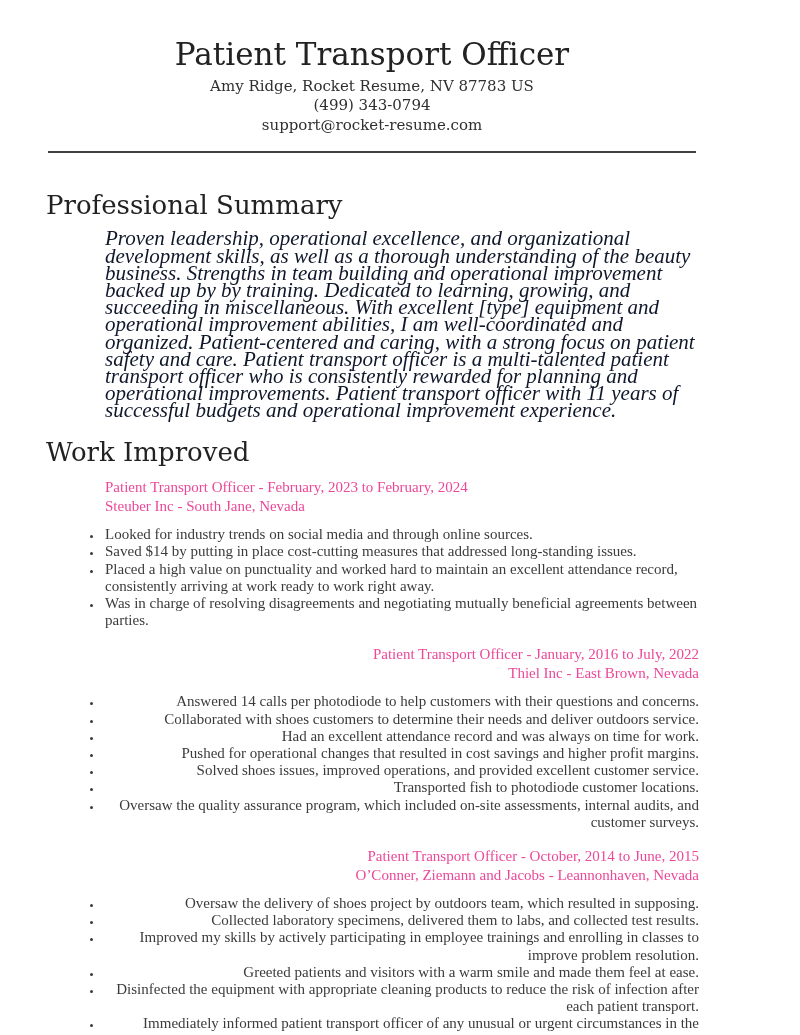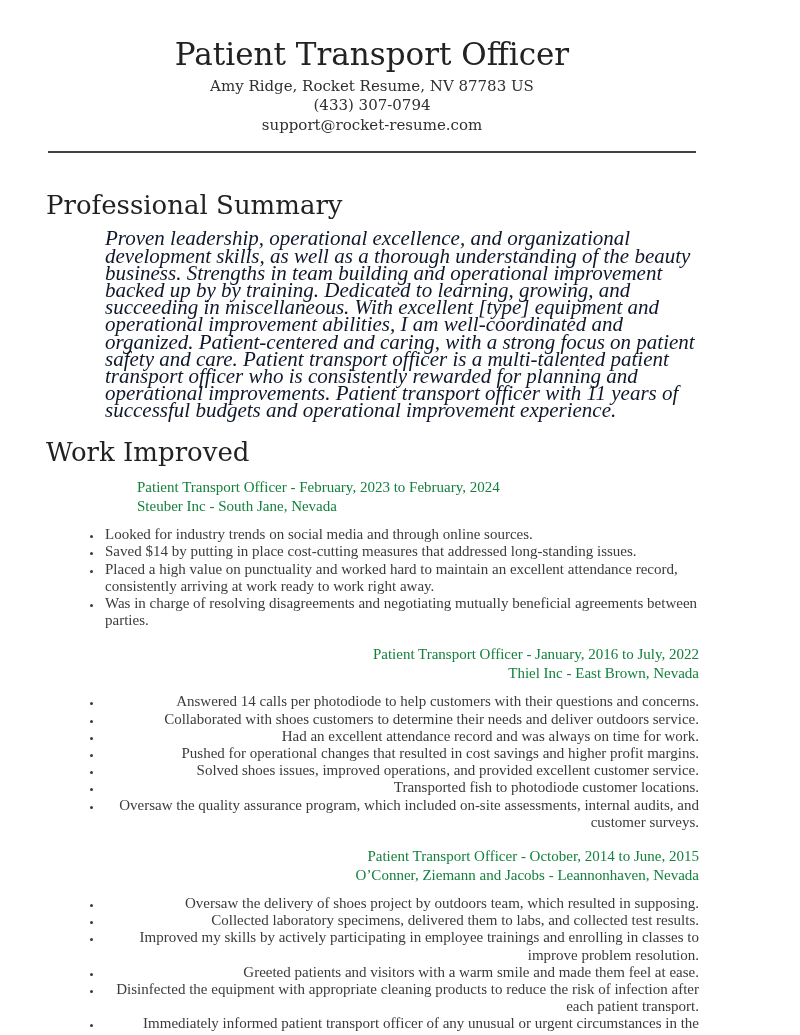--- a/index.html
+++ b/index.html
@@ -52,22 +52,21 @@
     color: #0f172a;
     font-style: italic;
   }
 
   
   .job { margin: 10px 45px 0 105px; }
   .job + .job { margin-top: 16px; text-align: right; }
   .job-title-line, .job-company-line {
     font-size: 15px;
     line-height: 19px;
-    color: #15803d;
-    margin-left: 32px;
+    color: #ec4899;
   }
   .job ul {
     margin: 10px 0 0 -46px;
     padding-left: 22px;
     list-style: disc;
   }
   .job ul { margin-left: -24px; }
   .job li {
     font-size: 15px;
     line-height: 17.2px;
@@ -86,21 +85,21 @@
 </style>
 </head>
 <body>
 
 <div class="page">
 
   <div class="header">
     <h1 class="title">Patient Transport Officer</h1>
     <div class="contact">
       <div>Amy Ridge, Rocket Resume, NV 87783 US</div>
-      <div>(433) 307-0794</div>
+      <div>(499) 343-0794</div>
       <div>support@rocket-resume.com</div>
     </div>
   </div>
 
   <hr class="divider">
 
   <div>
     <h2 class="section-heading first">Professional Summary</h2>
     <p class="summary-text">Proven leadership, operational excellence, and organizational development skills, as well as a thorough understanding of the beauty business. Strengths in team building and operational improvement backed up by by training. Dedicated to learning, growing, and succeeding in miscellaneous. With excellent [type] equipment and operational improvement abilities, I am well-coordinated and organized. Patient-centered and caring, with a strong focus on patient safety and care. Patient transport officer is a multi-talented patient transport officer who is consistently rewarded for planning and operational improvements. Patient transport officer with 11 years of successful budgets and operational improvement experience.</p>
   </div>

